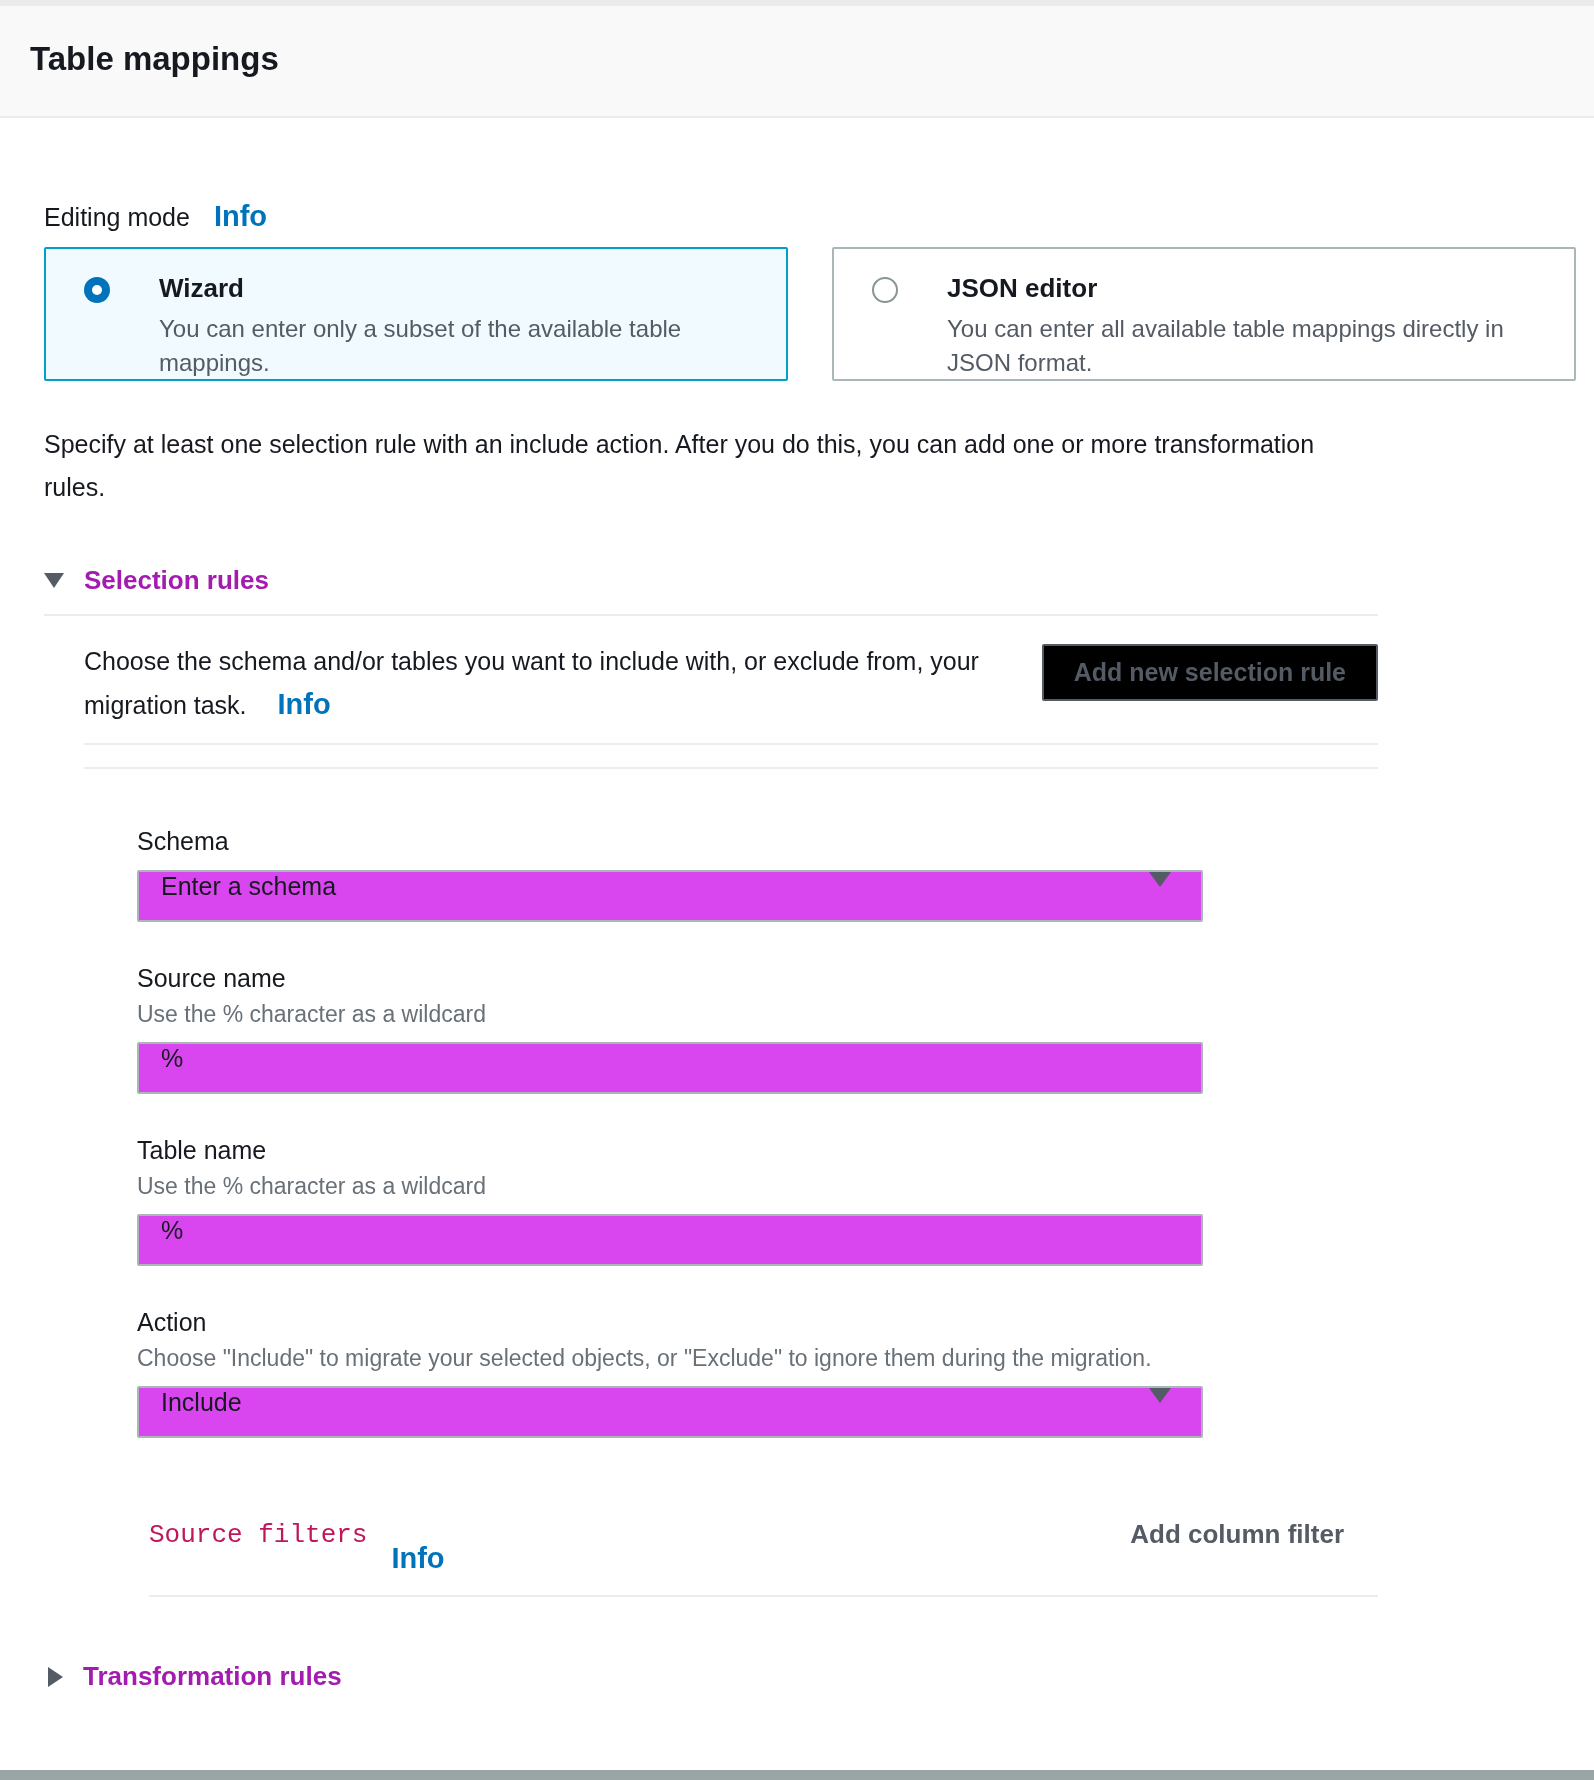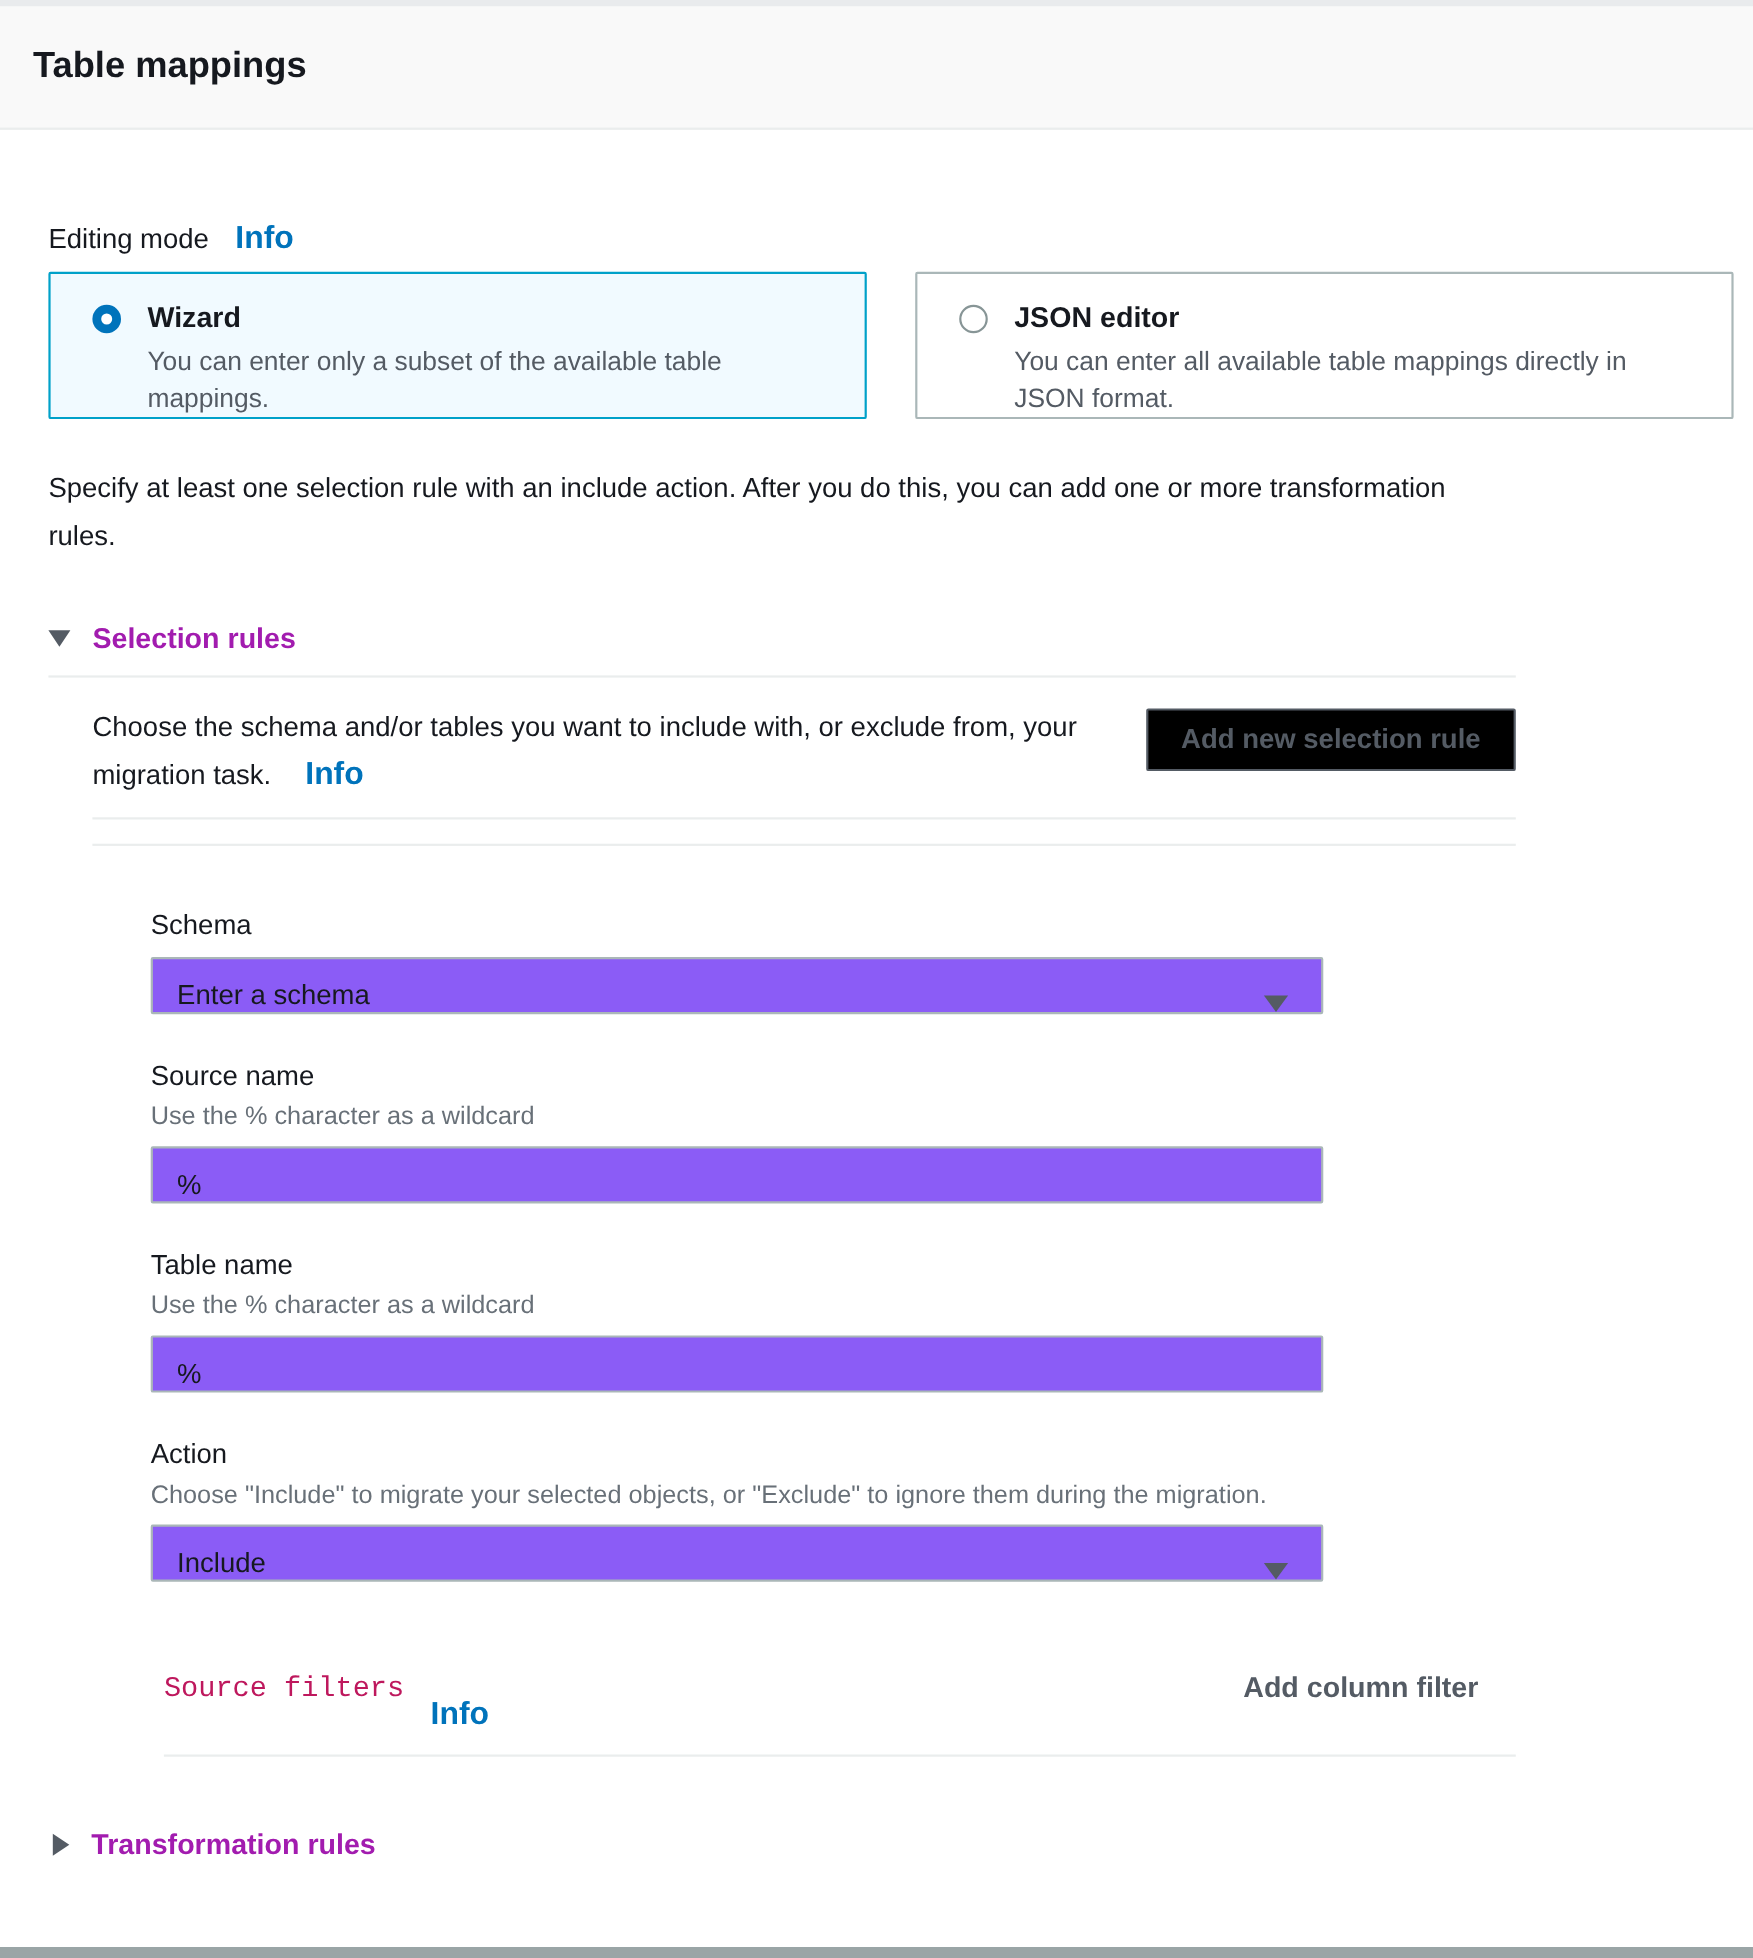--- a/index.html
+++ b/index.html
@@ -12,21 +12,21 @@
   .panel-title { font-size:33px; font-weight:bold; color:#16191f; }
 
   .content { padding:0 44px; }
 
   .editing-row { margin-top:34px; display:flex; align-items:baseline; }
   .editing-label { font-size:25px; color:#16191f; }
   .info-link { font-size:29px; font-weight:bold; color:#0073bb; margin-left:24px; cursor:pointer;margin-top:48px; }
 
   .cards { display:flex; gap:44px; margin-top:14px; }
   .card { flex:0 0 744px; height:134px; border:2px solid #aab7b8; border-radius:2px;
-          background:#ffffff; padding:24px 26px 24px 38px; display:flex; align-items:flex-start; }
+          background:#ffffff; padding:24px 26px 24px 38px; display:flex; align-items:flex-start;gap:25px; }
   .card.selected { border-color:#00a1c9; background:#f1faff; }
   .radio { width:26px; height:26px; border-radius:50%; margin-top:4px; flex:0 0 26px;
            border:2px solid #879596; background:#ffffff; position:relative; }
   .radio.checked { border:none; background:#0073bb; }
   .radio.checked::after { content:""; position:absolute; width:10px; height:10px; border-radius:50%;
            background:#ffffff; left:8px; top:8px; }
   .card-text { margin-left:24px; }
   .card-title { font-size:26px; font-weight:bold; color:#16191f; }
   .card-desc { font-size:24px; color:#545b64; line-height:34px; margin-top:8px; max-width:560px; }
 
@@ -54,22 +54,22 @@
               border-top:13px solid #414750; cursor:pointer; }
   .rule-summary { margin-left:28px; font-size:25px; color:#16191f; }
   .rule-summary b { font-weight:bold; }
   .rule-icons { margin-left:auto; display:flex; align-items:center; gap:52px; }
   .icon-btn { width:32px; height:32px; cursor:pointer; }
   .rule-hr { margin-top:22px; margin-left:40px; }
 
   .rule-form { margin-left:93px; width:1066px; }
   .field-label { font-size:25px; color:#16191f; }
   .field-helper { font-size:23px; color:#687078; margin-top:8px; }
-  .control { margin-top:14px; height:52px; border:2px solid #aab7b8; border-radius:2px; background:#8b5cf6;
-             display:flex; align-items:flex-end; padding:0 22px; font-size:25px; color:#16191f; }
+  .control { margin-top:14px; height:52px; border:2px solid #aab7b8; border-radius:2px; background:#d946ef;
+             display:flex; align-items:flex-start; padding:0 22px; font-size:25px; color:#16191f; }
   .select { justify-content:space-between; cursor:pointer; }
   .select-caret { width:0; height:0; border-left:11px solid transparent; border-right:11px solid transparent;
                   border-top:15px solid #545b64; margin-right:8px; }
   .f-schema { margin-top:58px; }
   .f-gap { margin-top:42px; }
 
   .source-filters-row { margin-top:56px; margin-left:105px; padding-right:34px; display:flex; align-items:center; }
   .sf-label { font-size:26px; color:#be185d;font-family:Liberation Mono, monospace; }
   .sf-add { margin-left:auto; font-size:26px; font-weight:bold; color:#545b64; cursor:pointer; }
   .sf-hr { margin-top:20px; margin-left:105px; }

